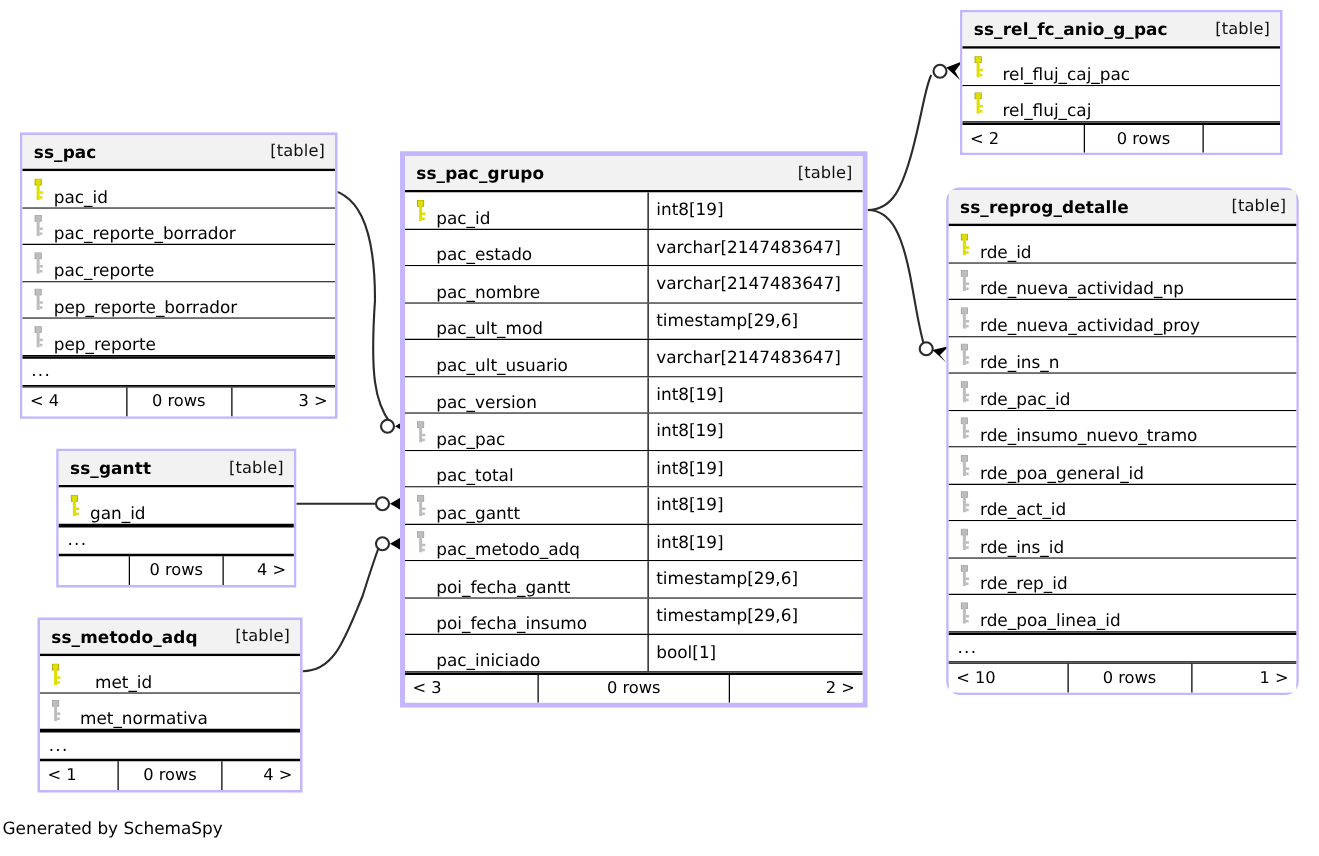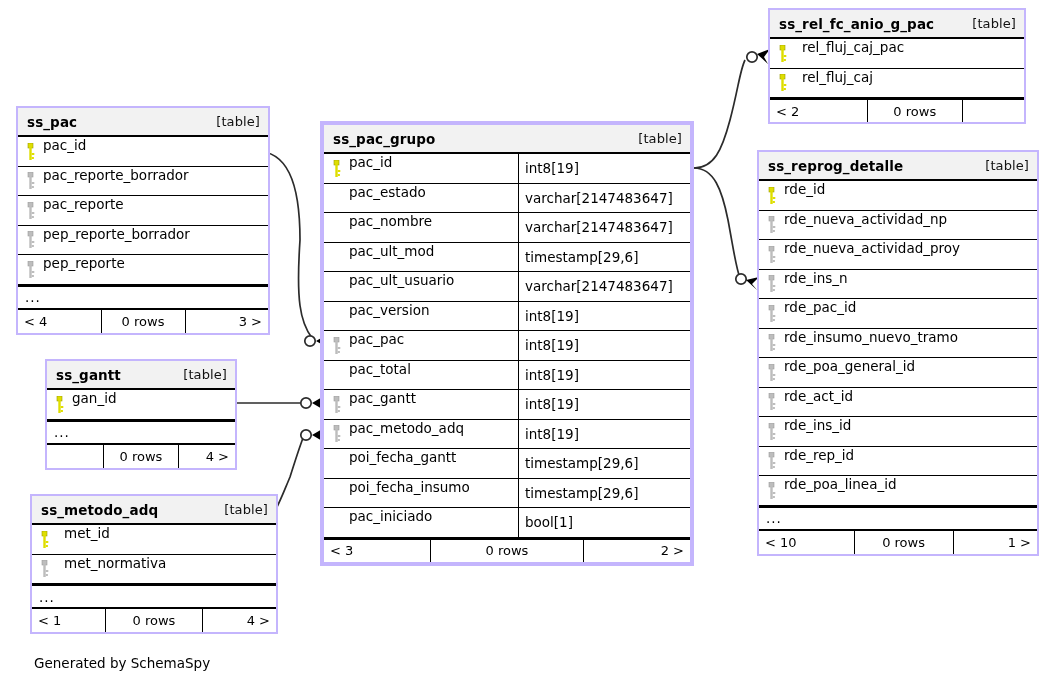--- a/index.html
+++ b/index.html
@@ -68,21 +68,21 @@
     align-items: stretch;
     border-bottom: 1.6px solid #000000;
     background: #ffffff;
   }
   .col-row:last-of-type {
     border-bottom: none;
   }
   .col-name {
     flex: 1 1 auto;
     display: flex;
-    align-items: flex-start;
+    align-items: flex-end;
     gap: 7px;
     padding-left: 7px;
     font-size: 13.5px;
     color: #000000;
     white-space: nowrap;
     overflow: hidden;
   }
   .col-type {
     box-sizing: border-box;
     flex: 0 0 auto;
@@ -132,21 +132,21 @@
     color: #000000;
     padding: 0 6px;
     white-space: nowrap;
   }
   .foot-left   { justify-content: flex-start; }
   .foot-center { justify-content: center; border-left: 1.6px solid #000000; border-right: 1.6px solid #000000; }
   .foot-right  { justify-content: flex-end; }
 
   .footer-note {
     position: absolute;
-    left: 34px;
+    left: 2px;
     top: 655px;
     font-size: 13.5px;
     color: #000000;
     white-space: nowrap;
   }
 </style>
 </head>
 <body>
 
 <div id="canvas">
@@ -286,28 +286,28 @@
 
     <div class="ellipsis-row">...</div>
 
     <div class="tbl-footer">
       <div class="foot-cell foot-left" style="width:30%"></div>
       <div class="foot-cell foot-center" style="width:40%">0 rows</div>
       <div class="foot-cell foot-right" style="width:30%">4 &gt;</div>
     </div>
   </div>
 
-  <div class="table-box" style="left:30px; top:494px; width:248px;">
+  <div class="table-box" style="left:30px; top:494px; width:212px;">
     <div class="tbl-header">
       <span class="tname">ss_metodo_adq</span>
       <span class="ttype">[table]</span>
     </div>
 
     <div class="col-row">
-      <div class="col-name" style="gap:14px">
+      <div class="col-name" style="gap:26px">
         <span class="keyslot">
           <svg width="9" height="17" viewBox="0 0 9 17">
               <rect x="2" y="0" width="5" height="5" fill="#dede00" stroke="#9a9a00" stroke-width="0.6"></rect>
               <rect x="3.3" y="4" width="2.4" height="13" fill="#dede00"></rect>
               <rect x="5.7" y="10" width="2.6" height="2" fill="#dede00"></rect>
               <rect x="5.7" y="14" width="2.2" height="2" fill="#dede00"></rect>
             </svg>
         </span>
         <span>met_id</span>
       </div>
@@ -513,21 +513,21 @@
       </div>
     </div>
 
     <div class="tbl-footer thick-top">
       <div class="foot-cell foot-left" style="width:38%">&lt; 2</div>
       <div class="foot-cell foot-center" style="width:38%">0 rows</div>
       <div class="foot-cell foot-right" style="width:24%"></div>
     </div>
   </div>
 
-  <div class="table-box" style="left:757px; top:150px; width:282px;">
+  <div class="table-box" style="left:757px; top:150px; width:282px;border-radius:11px;">
     <div class="tbl-header">
       <span class="tname">ss_reprog_detalle</span>
       <span class="ttype">[table]</span>
     </div>
 
     <div class="col-row">
       <div class="col-name">
         <span class="keyslot">
           <svg width="9" height="17" viewBox="0 0 9 17">
               <rect x="2" y="0" width="5" height="5" fill="#dede00" stroke="#9a9a00" stroke-width="0.6"></rect>

